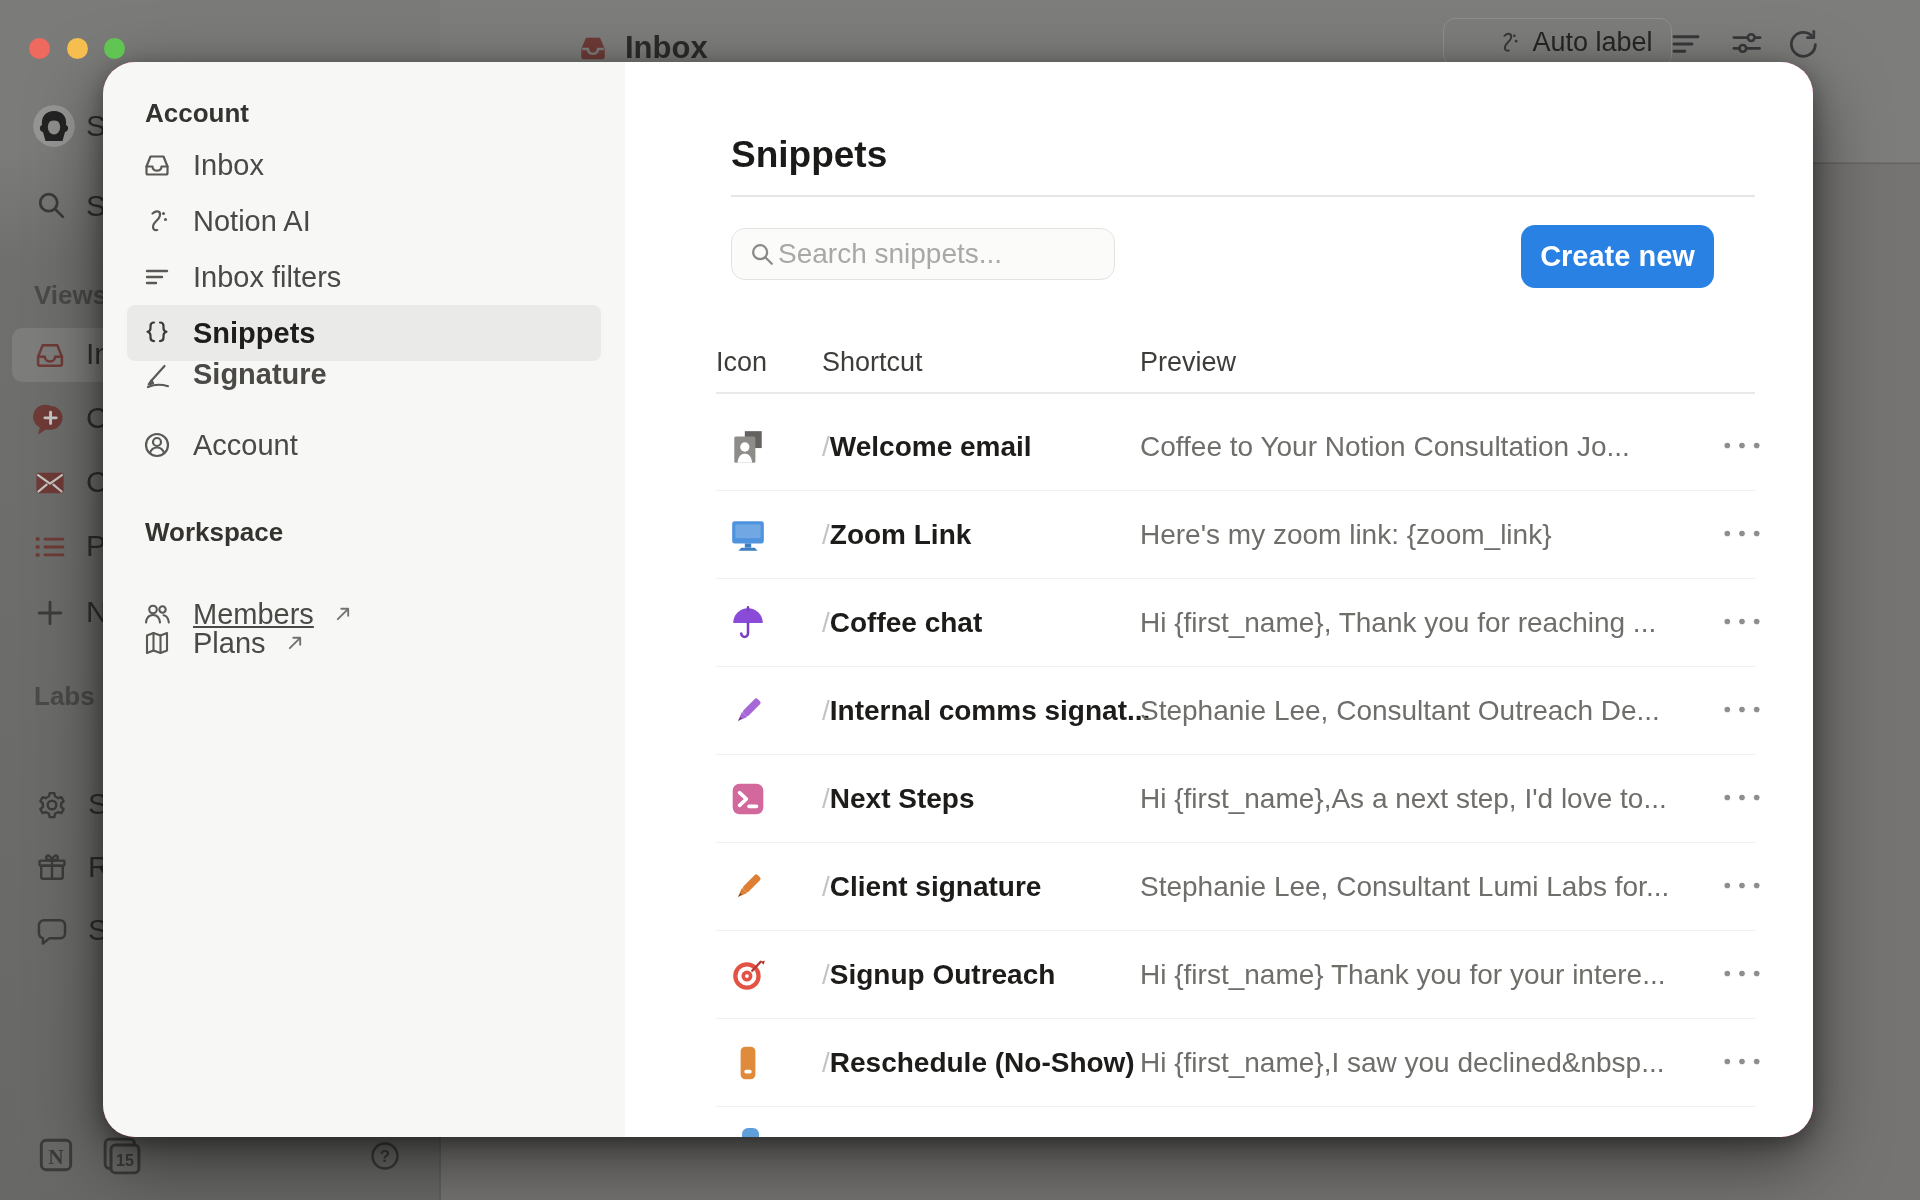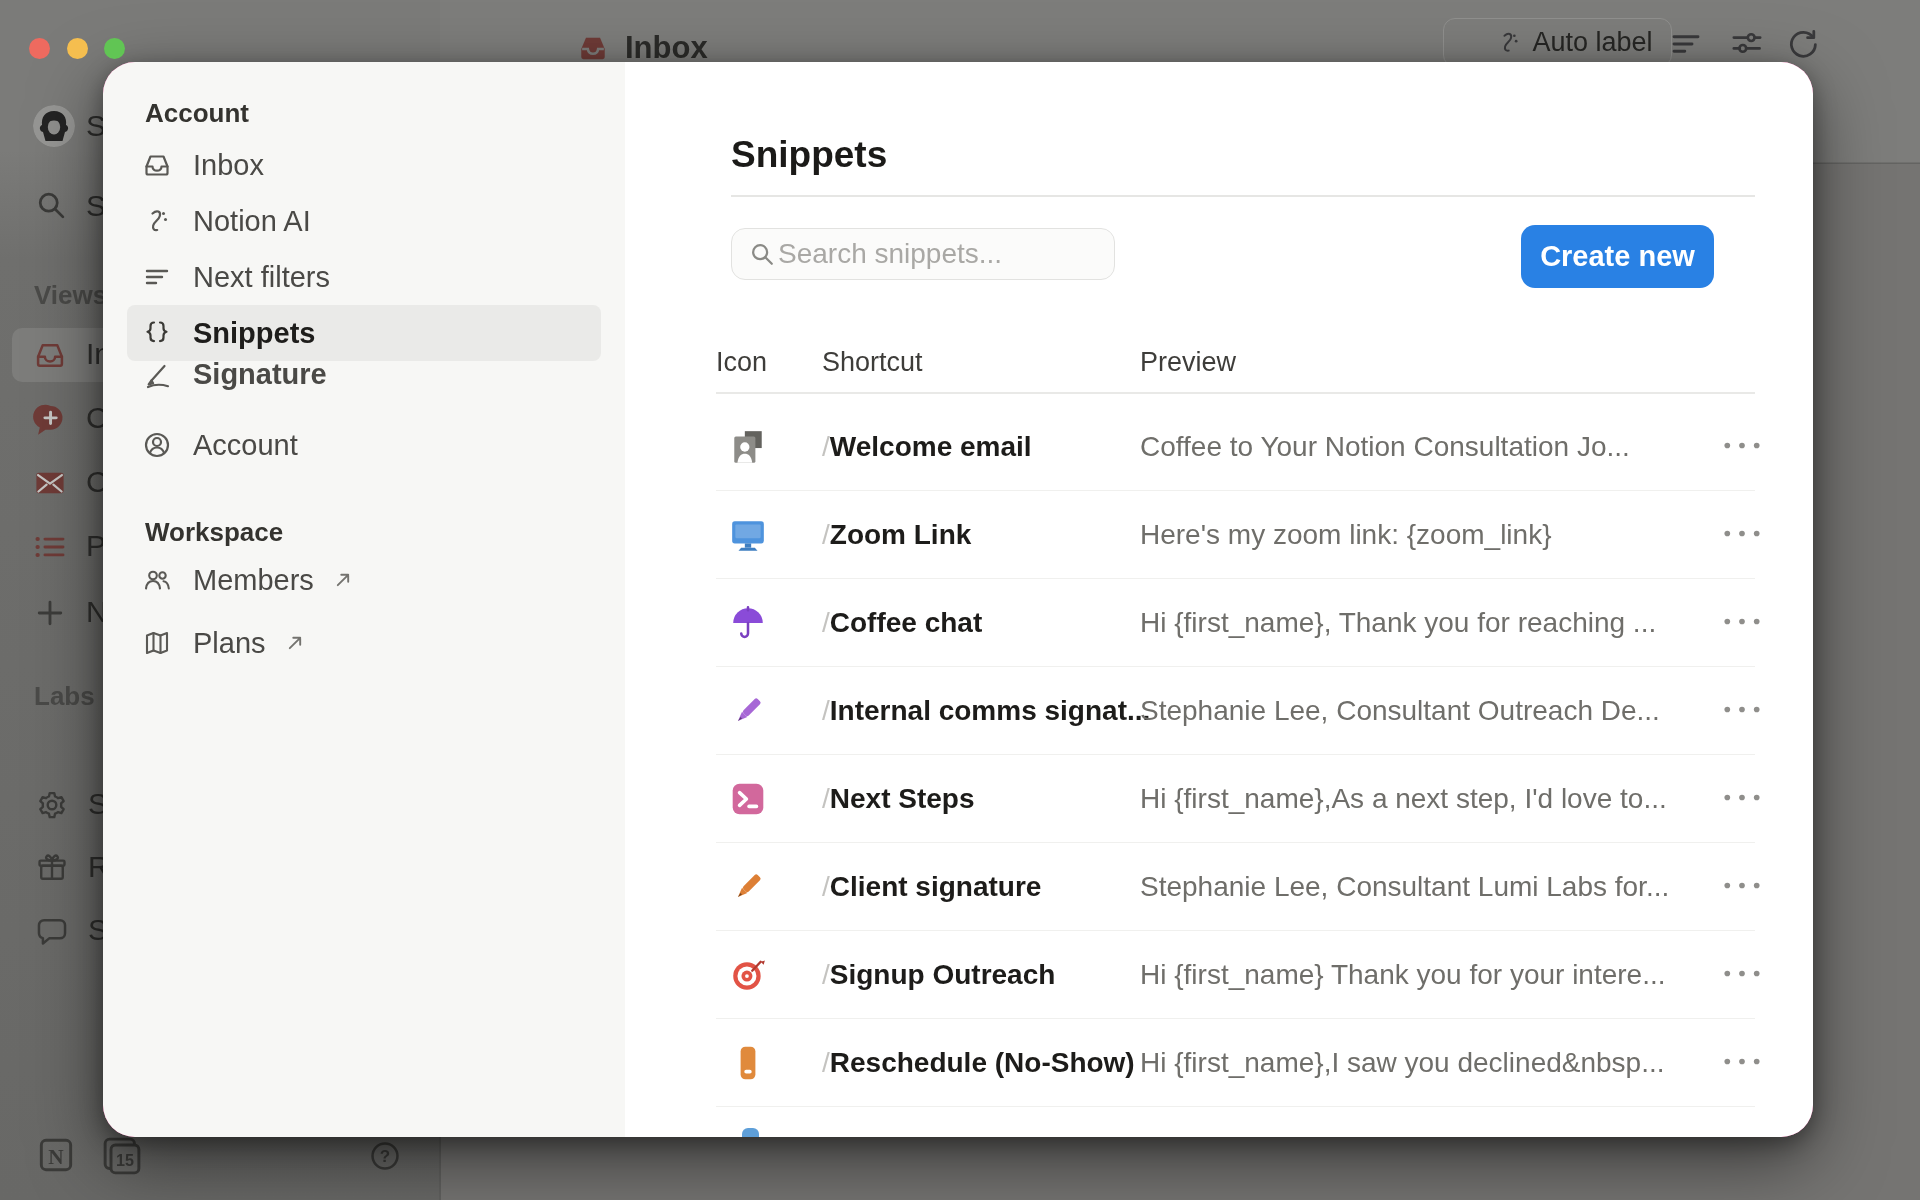--- a/index.html
+++ b/index.html
@@ -214,21 +214,21 @@
               <path d="M10.5 7.5 C15 3.5 19 5.5 17.8 10 C16.8 14 12.2 15.5 11.2 19.5 C10.4 22.8 12.2 24.6 15.2 24"></path>
               <circle cx="21.5" cy="7.5" r="1.5" fill="#5A5955" stroke="none"></circle>
               <circle cx="23.5" cy="13.5" r="1.5" fill="#5A5955" stroke="none"></circle>
             </svg></span>
           <span class="lb">Notion AI</span>
         </div>
         <div class="mitem" style="top: 187px;">
           <span class="ic"><svg viewBox="0 0 30 30" fill="none" stroke="#5A5955" stroke-width="2.4" stroke-linecap="round" stroke-linejoin="round">
               <path d="M5 9 h20 M5 15 h15 M5 21 h9"></path>
             </svg></span>
-          <span class="lb">Next filters</span>
+          <span class="lb">Inbox filters</span>
         </div>
         <div class="mitem active" style="top: 243px;">
           <span class="ic"><svg viewBox="0 0 30 30" fill="none" stroke="#3B3A36" stroke-width="2.2" stroke-linecap="round" stroke-linejoin="round">
               <path d="M12 4.5 c-2.5 0 -3.5 1 -3.5 3.5 v2.2 c0 2 -1 3.1 -3 3.6 c2 .5 3 1.6 3 3.6 v2.2 c0 2.5 1 3.5 3.5 3.5"></path>
               <path d="M18 4.5 c2.5 0 3.5 1 3.5 3.5 v2.2 c0 2 1 3.1 3 3.6 c-2 .5 -3 1.6 -3 3.6 v2.2 c0 2.5 -1 3.5 -3.5 3.5"></path>
             </svg></span>
           <span class="lb">Snippets</span>
         </div>
         <div class="mitem" style="top: 284px; font-weight: bold;">
           <span class="ic"><svg viewBox="0 0 30 30" fill="none" stroke="#5A5955" stroke-width="2.2" stroke-linecap="round" stroke-linejoin="round">
@@ -240,21 +240,21 @@
         </div>
         <div class="mitem" style="top: 355px;">
           <span class="ic"><svg viewBox="0 0 30 30" fill="none" stroke="#5A5955" stroke-width="2.2" stroke-linecap="round" stroke-linejoin="round">
               <circle cx="15" cy="15" r="11"></circle>
               <circle cx="15" cy="12" r="4"></circle>
               <path d="M7.8 23.2 c1.5 -4.3 4.3 -5.7 7.2 -5.7 s5.7 1.4 7.2 5.7"></path>
             </svg></span>
           <span class="lb">Account</span>
         </div>
         <div class="msec-label" style="top: 455px;">Workspace</div>
-        <div class="mitem" style="top: 490px;">
+        <div class="mitem" style="top: 524px; text-decoration: underline;">
           <span class="ic"><svg viewBox="0 0 30 30" fill="none" stroke="#5A5955" stroke-width="2.1" stroke-linecap="round" stroke-linejoin="round">
               <circle cx="11" cy="10.5" r="3.8"></circle>
               <path d="M4 23.5 c.6 -5 3.2 -7.5 7 -7.5 s6.4 2.5 7 7.5"></path>
               <circle cx="20.5" cy="10.5" r="3.2"></circle>
               <path d="M21.5 16.2 c3 .4 4.8 2.8 5.3 7.3"></path>
             </svg></span>
           <span class="lb">Members</span>
           <span class="ext"><svg viewBox="0 0 30 30" fill="none" stroke="#74736F" stroke-width="2.2" stroke-linecap="round" stroke-linejoin="round">
               <path d="M9 21 L21 9 M13 9 h8 v8"></path>
             </svg></span>

